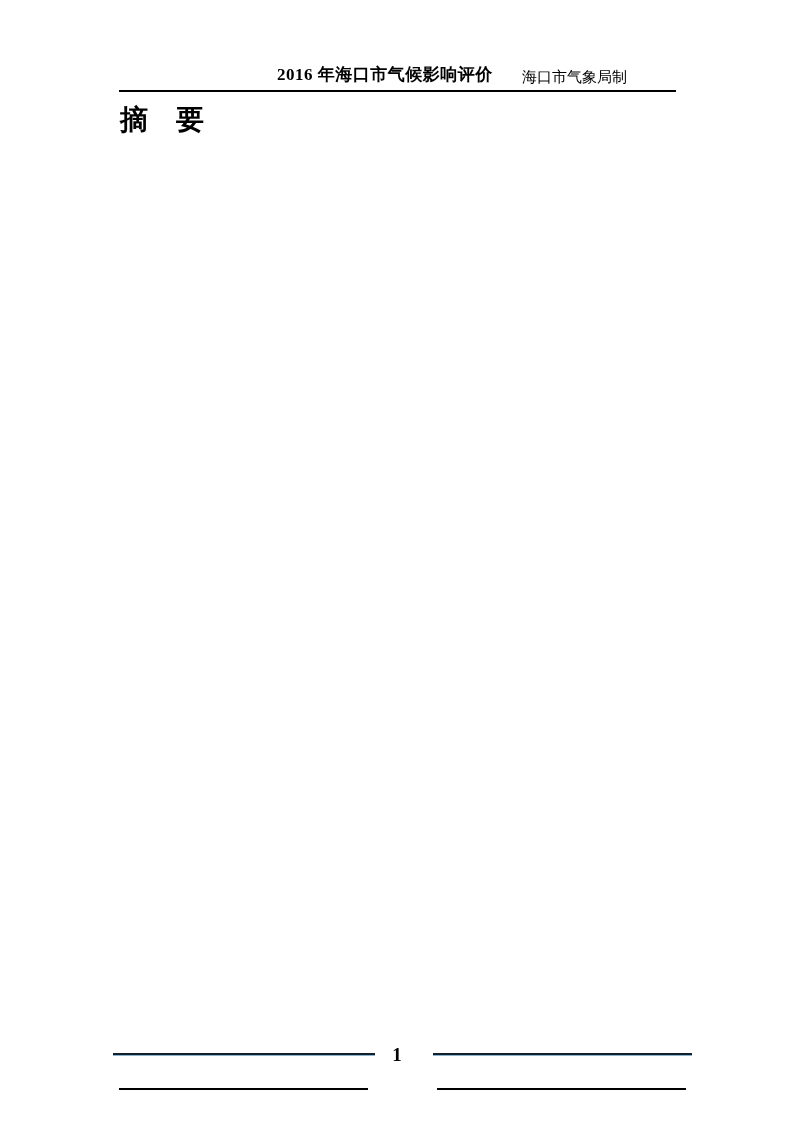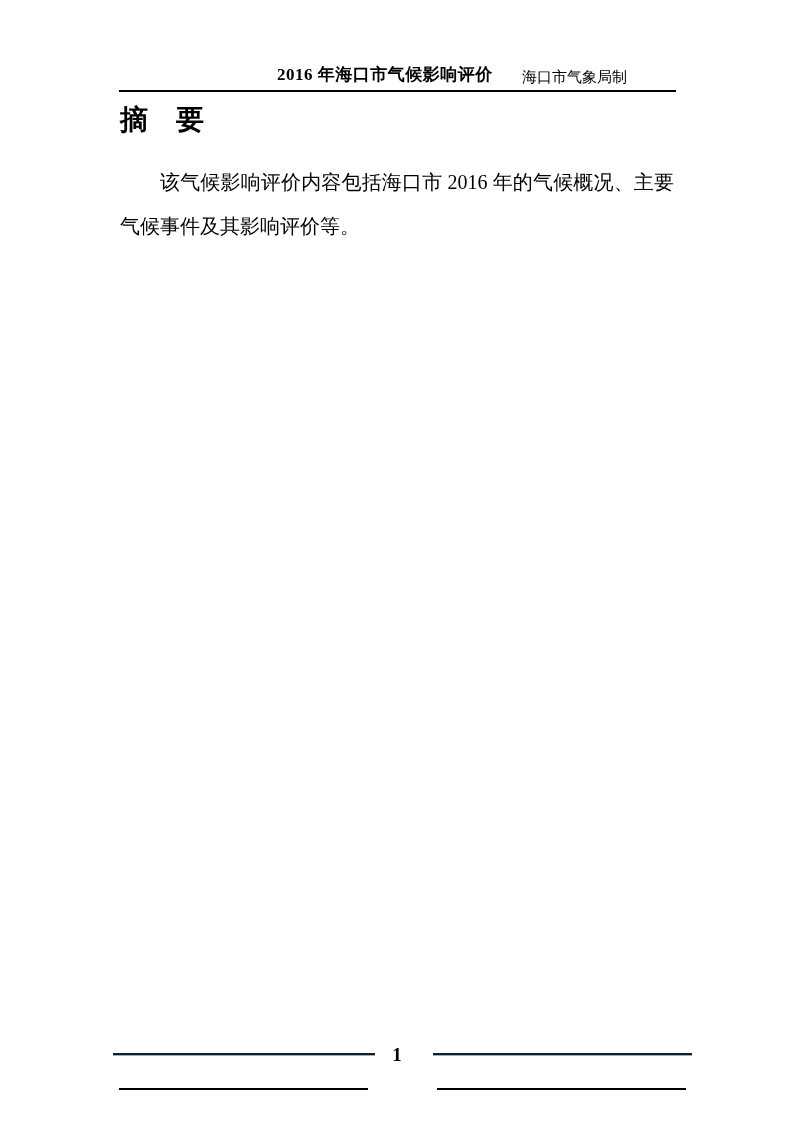--- a/index.html
+++ b/index.html
@@ -111,21 +111,20 @@
 <div class="page">
 
   <div>
     <div class="header-title">2016 年海口市气候影响评价</div>
     <div class="header-publisher">海口市气象局制</div>
     <div class="header-rule"></div>
   </div>
 
   <h1 class="abstract-heading">摘　要</h1>
 
-  <p class="para para-1">该气候影响评价内容包括海口市 2016 年的气候概况、主要气候事件及其影响评价等。</p>
 
 
   <div>
     <div class="footer-rule-thickthin footer-rule-top-left"></div>
     <div class="footer-page-number">1</div>
     <div class="footer-rule-thickthin footer-rule-top-right"></div>
     <div class="footer-rule-bottom footer-rule-bottom-left"></div>
     <div class="footer-rule-bottom footer-rule-bottom-right"></div>
   </div>
 

